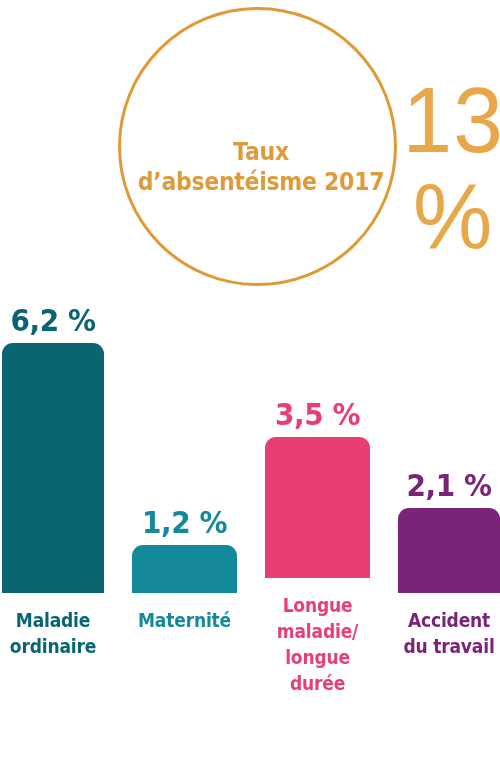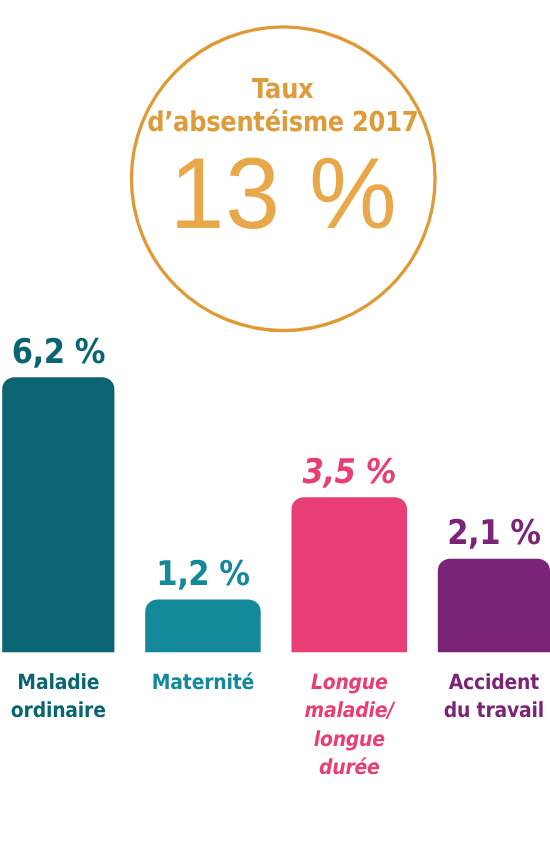--- a/index.html
+++ b/index.html
@@ -17,30 +17,30 @@
     position: relative;
     width: 500px;
     height: 775px;
     background: #ffffff;
   }
 
   
   .badge {
     position: absolute;
     left: 118px;
-    top: 23px;
+    top: 7px;
     width: 279px;
     height: 279px;
     border-radius: 50%;
     border: 3px solid #e09a35;
     box-sizing: border-box;
     display: flex;
-    flex-direction: column;
+    flex-direction: row;
     align-items: center;
-    justify-content: flex-start;
+    justify-content: space-between;
     padding-top: 40px;
     box-sizing: border-box;
   }
   .badge-title {
     color: #dd9b3a;
     font-family: "DejaVu Sans", sans-serif;
     font-weight: bold;
     font-size: 25px;
     line-height: 30px;
     text-align: center;
@@ -129,21 +129,21 @@
           <span>ordinaire</span>
         </div>
       </div>
       <div class="bar-group" style="left: 132px; width: 105px; height: 176px; top: 545px; bottom: auto;">
         <div class="bar-value" style="color: rgb(19, 137, 154); top: -40px;">1,2 %</div>
         <div class="bar-rect" style="background: rgb(19, 137, 154); top: 0px; height: 48px;"></div>
         <div class="bar-label" style="color: rgb(19, 137, 154); top: 62px;">
           <span>Maternité</span>
         </div>
       </div>
-      <div class="bar-group" style="left: 265px; width: 105px; height: 251px; top: 452px; bottom: auto; font-style: italic;">
+      <div class="bar-group" style="left: 265px; width: 105px; height: 251px; top: 437px; bottom: auto;">
         <div class="bar-value" style="color: rgb(232, 62, 116); top: -40px;">3,5 %</div>
         <div class="bar-rect" style="background: rgb(232, 62, 116); top: 0px; height: 141px;"></div>
         <div class="bar-label" style="color: rgb(232, 62, 116); top: 155px;">
           <span>Longue</span>
           <span>maladie/</span>
           <span>longue</span>
           <span>durée</span>
         </div>
       </div>
       <div class="bar-group" style="left: 398px; width: 102px; height: 267px; top: 508px; bottom: auto;">

